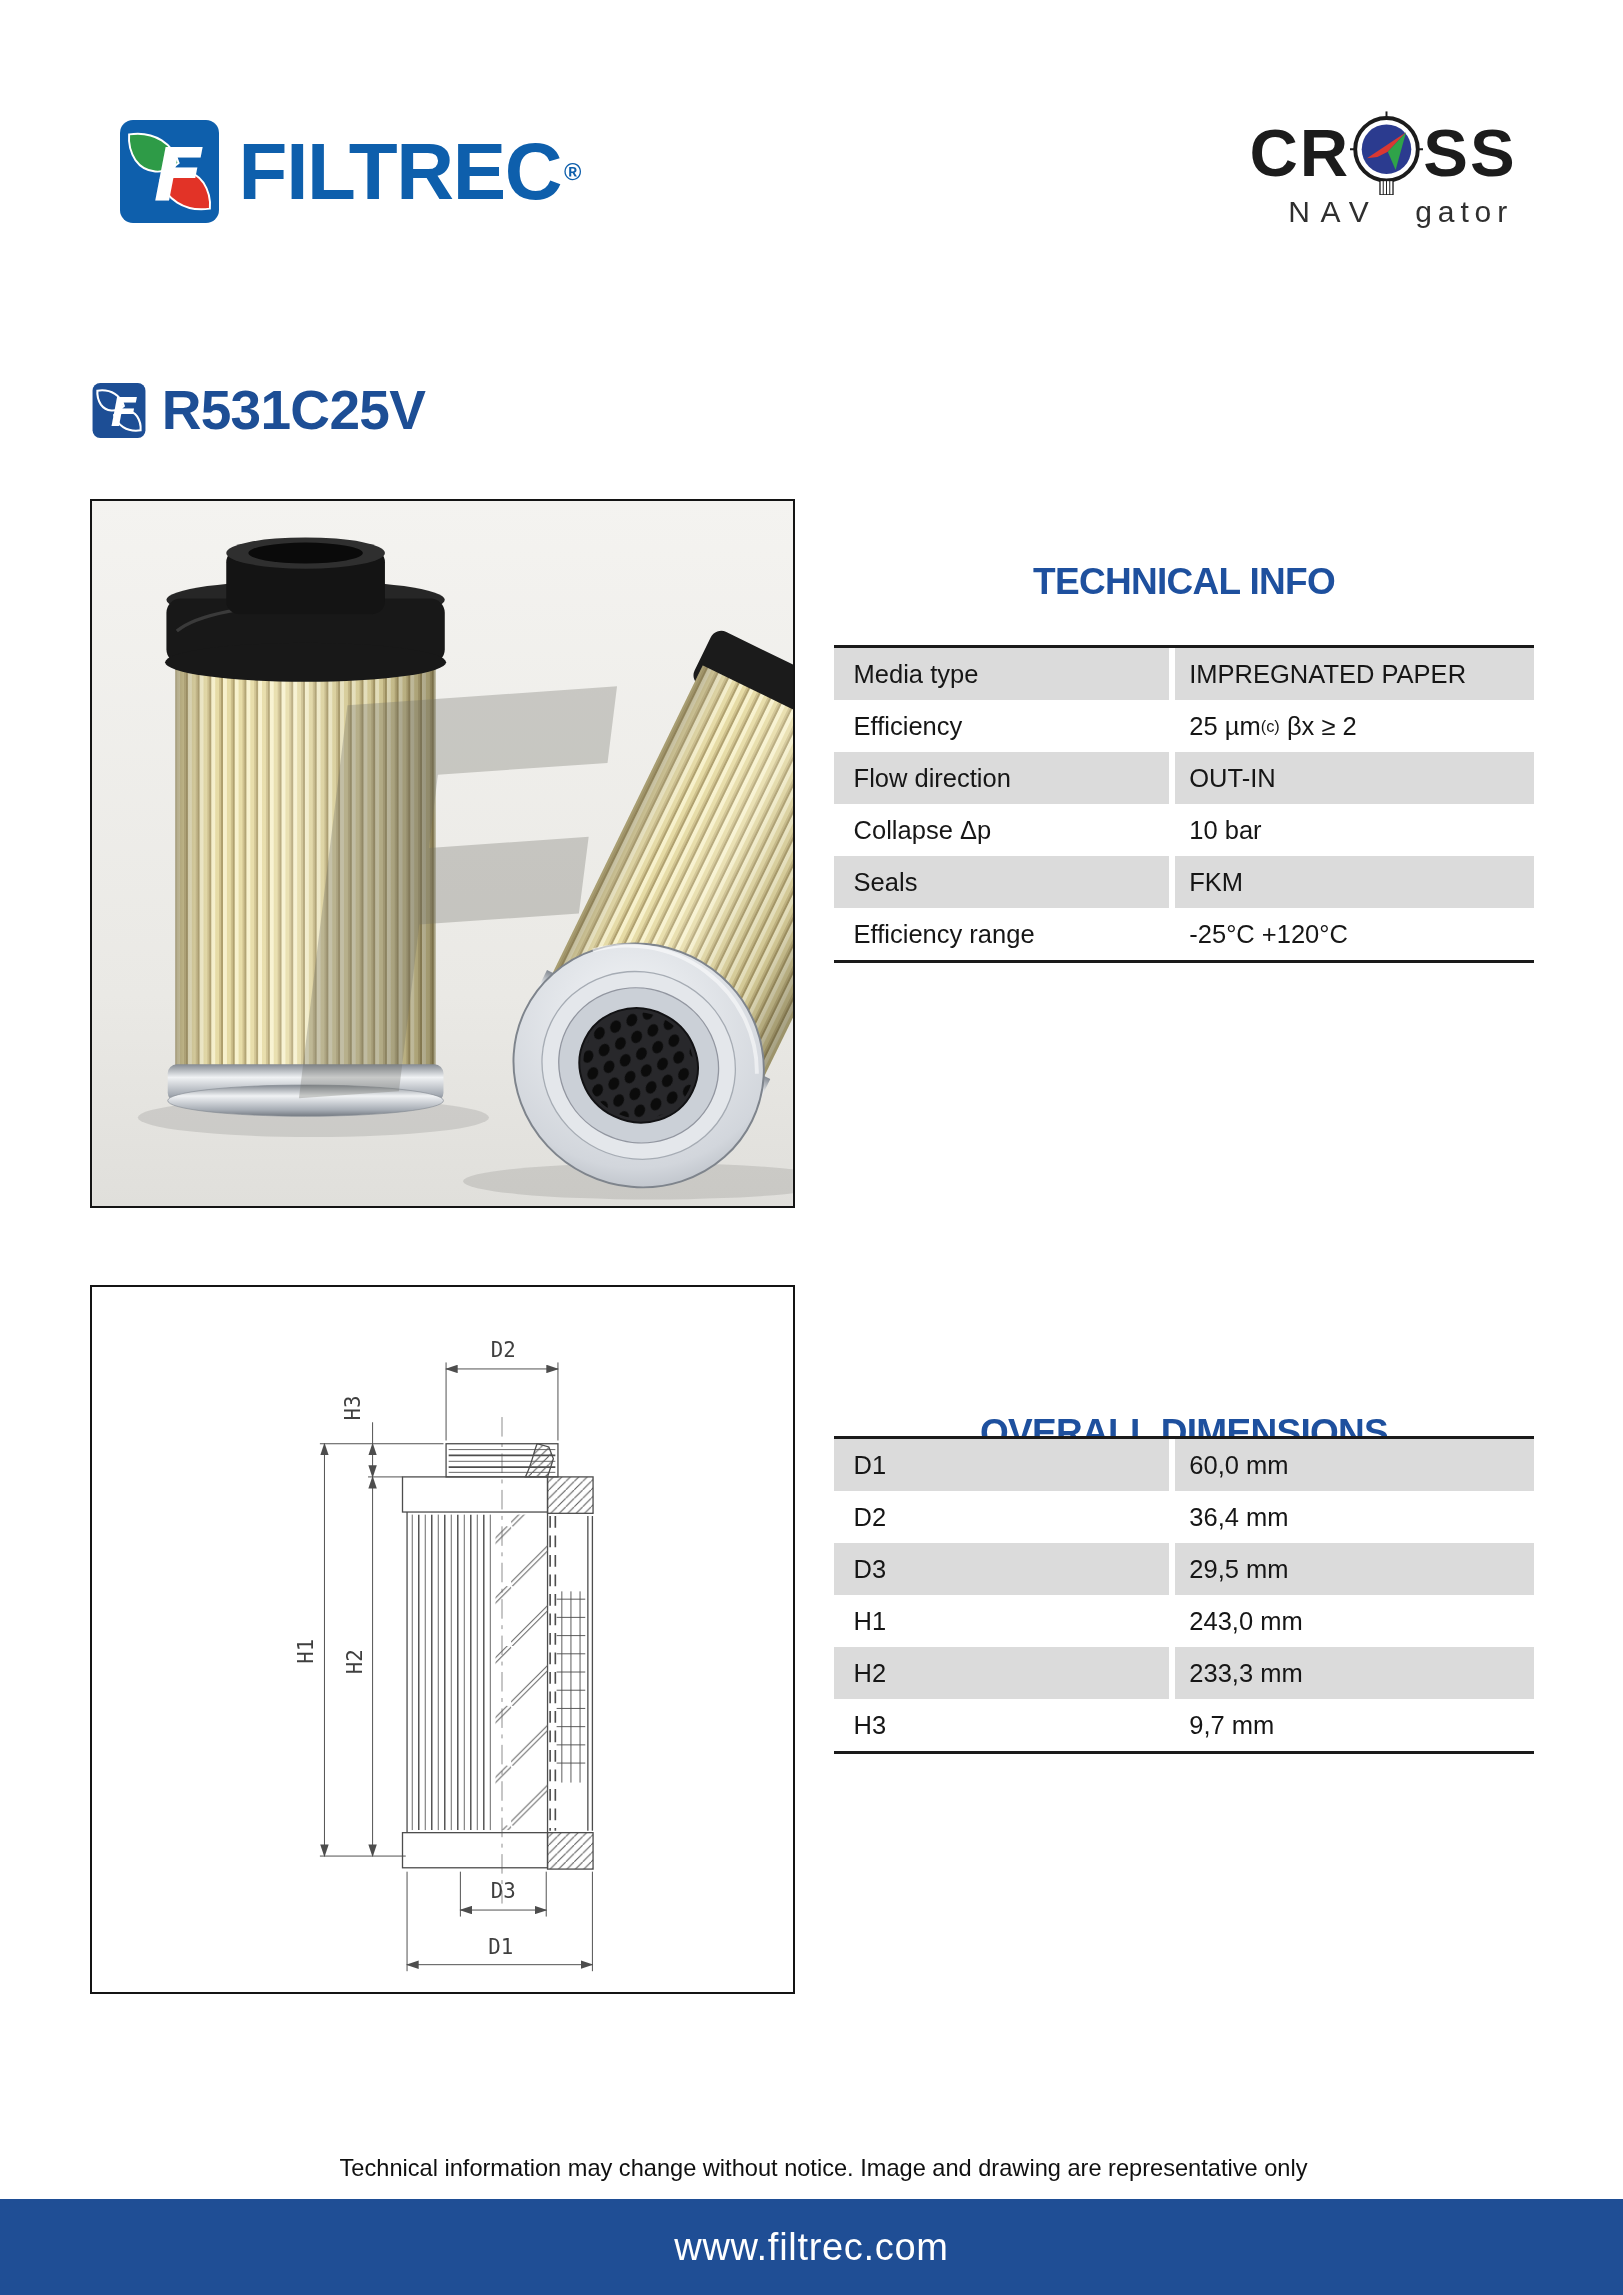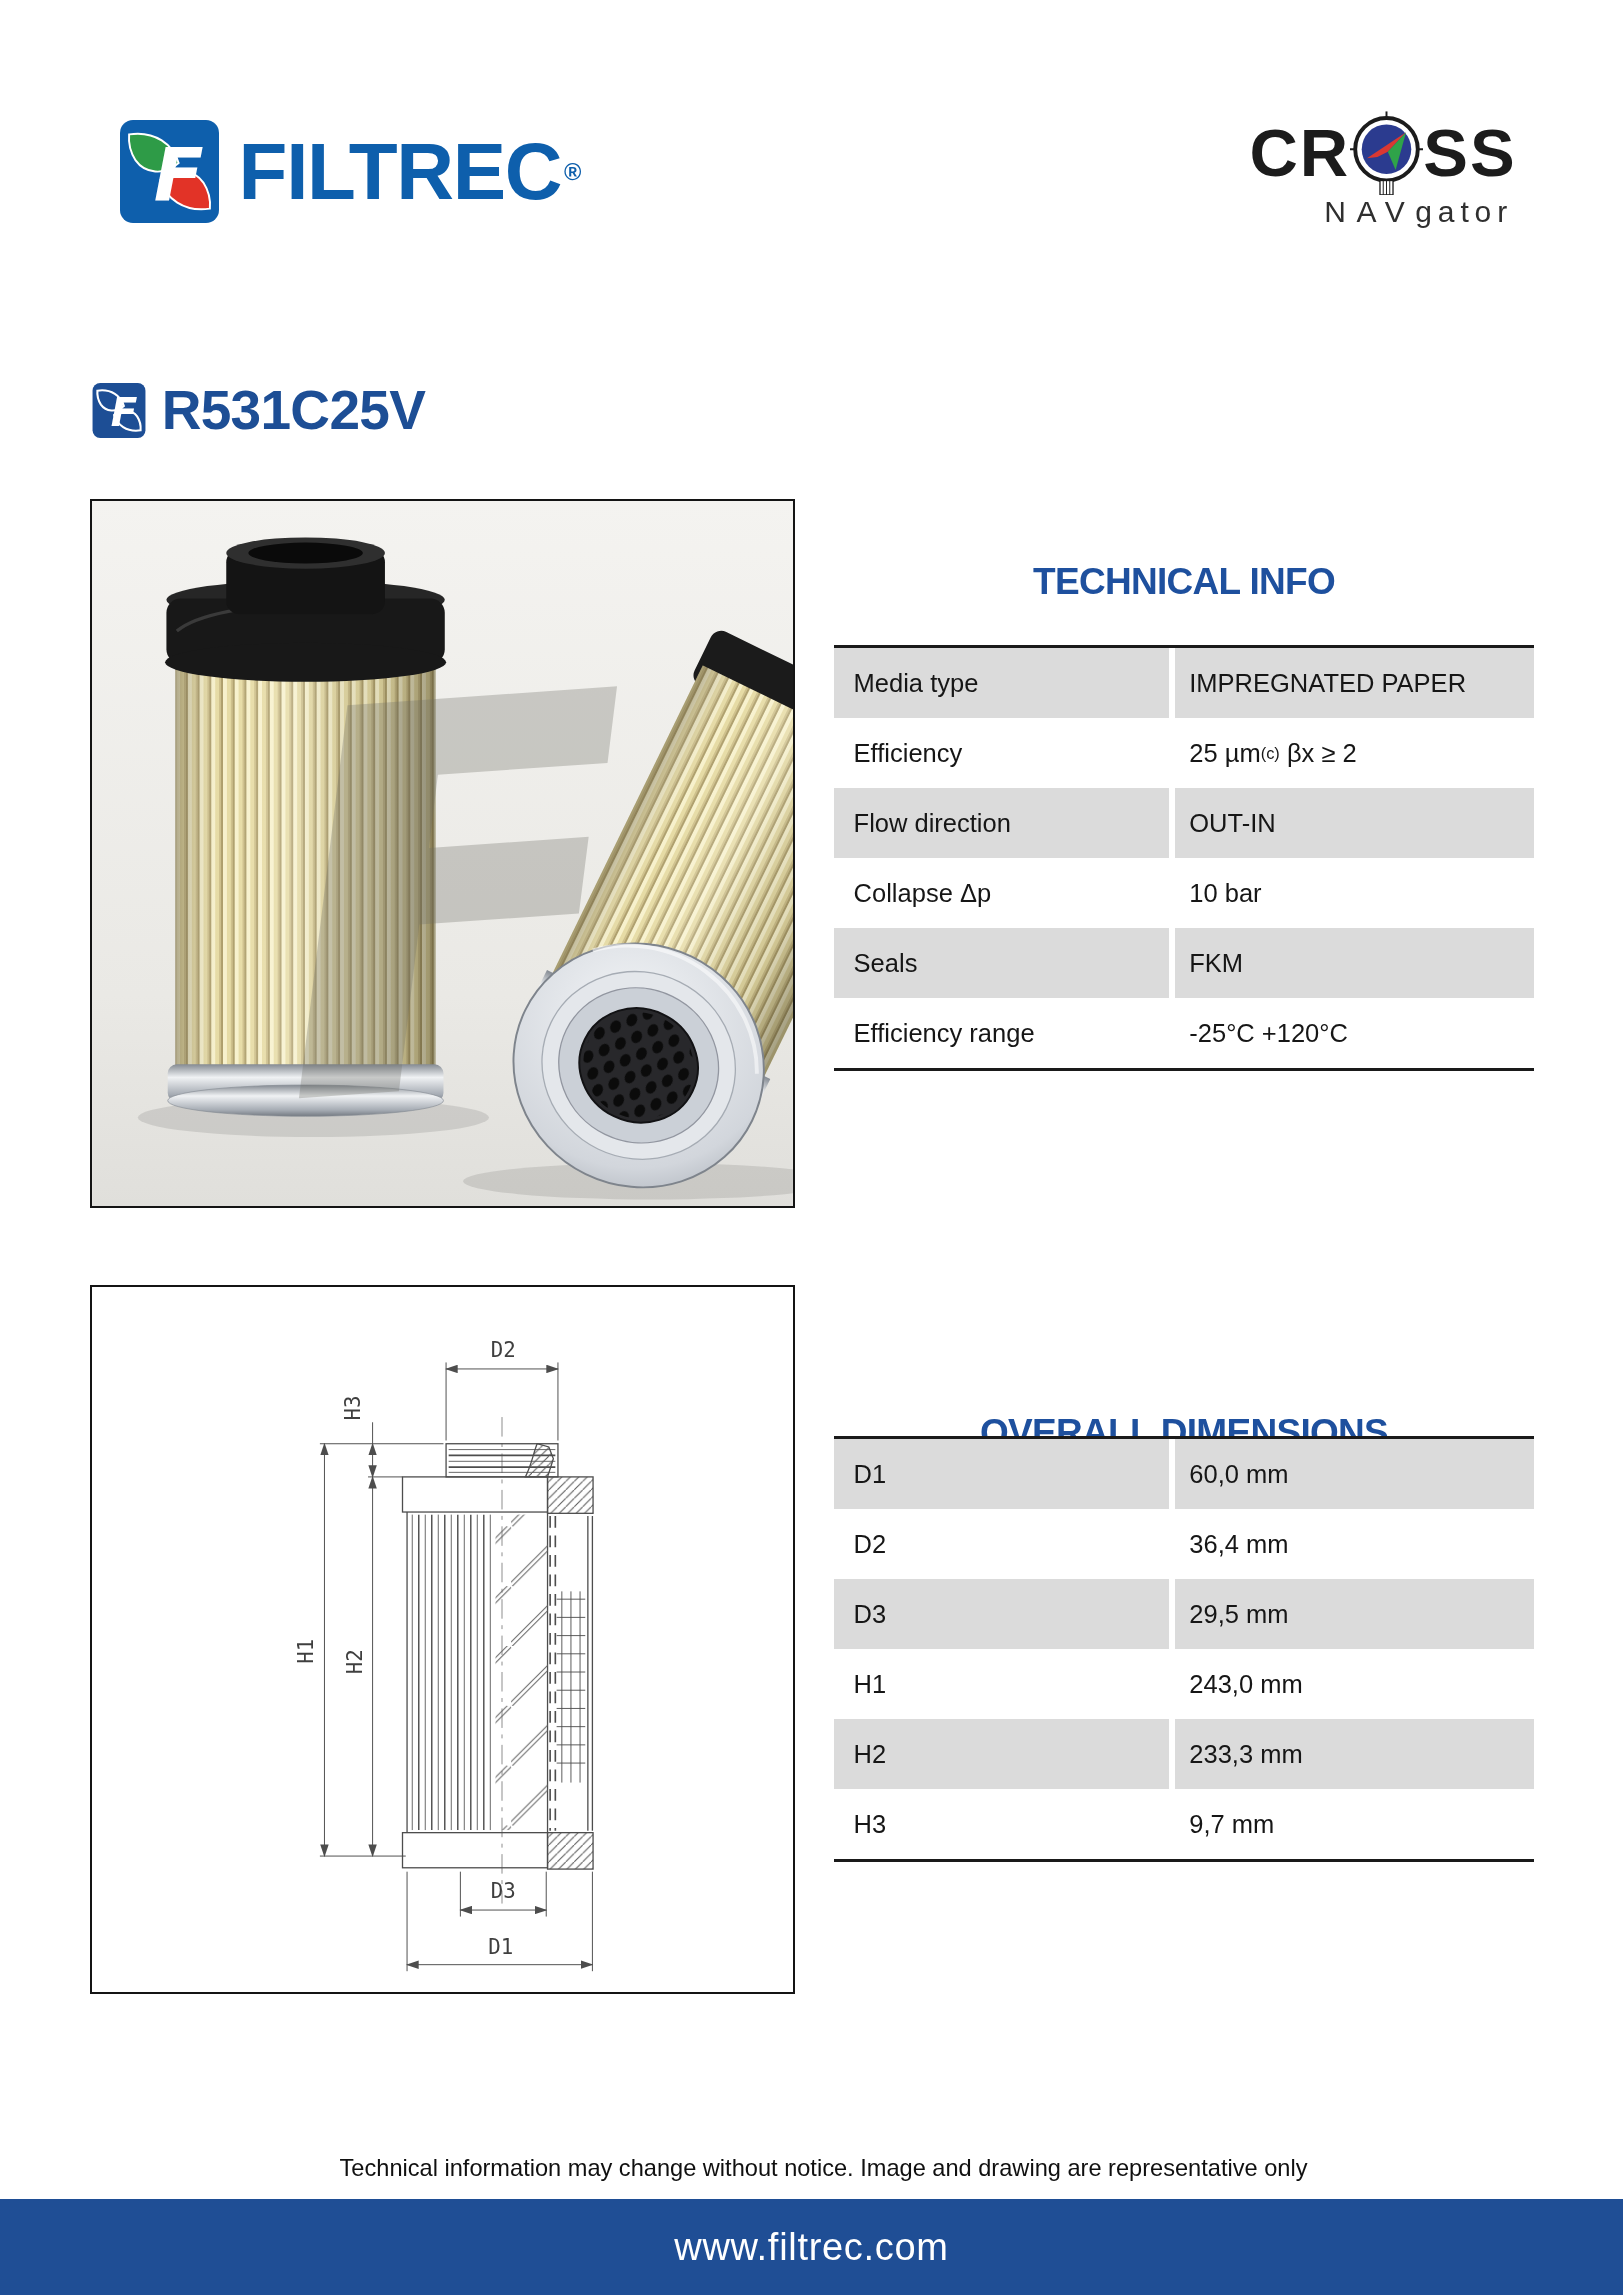--- a/index.html
+++ b/index.html
@@ -10,21 +10,21 @@
   .filtrec-logo{position:absolute;left:120px;top:120px;display:flex;align-items:center;}
   .wordmark{font-size:80px;font-weight:bold;color:var(--brand-blue,#0E5FAC);
             letter-spacing:-1.3px;margin-left:19.6px;line-height:103px;}
   .regmark{font-size:23.6px;font-weight:bold;color:var(--brand-blue,#0E5FAC);
            vertical-align:top;line-height:46px;margin-left:2.6px;}
 
   .cross-logo{position:absolute;left:1249px;top:110px;width:268px;}
   .cross-line{display:flex;align-items:center;justify-content:center;
               font-size:67px;font-weight:bold;color:#1c1c1c;letter-spacing:2px;height:85px;}
   .nav-line{display:flex;align-items:center;justify-content:flex-end;
-            margin-top:0px;color:#2f2f2f;font-size:30px;padding-right:3.9px;}
+            margin-top:0px;color:#2f2f2f;font-size:30px;padding-right:3.9px;gap:36px;}
   .nav-line .nav{letter-spacing:10.5px;font-weight:normal;}
   .nav-line .gator{letter-spacing:5.9px;font-weight:normal;}
 
   
   .title-row{position:absolute;left:92px;top:378px;display:flex;align-items:center;}
   .title-row h1{margin:0 0 0 15.7px;font-size:55px;font-weight:bold;
                 color:var(--product-title-blue,#1D4E95);letter-spacing:-0.7px;}
 
   
   .photo-box{position:absolute;left:90px;top:499px;width:705px;height:709px;
@@ -37,21 +37,21 @@
   .section-title{position:absolute;left:834px;width:700px;text-align:center;
                  font-size:37px;font-weight:bold;color:var(--heading-blue,#1E509E);letter-spacing:-0.7px;}
   #tech-title{top:561px;}
   #dims-title{top:1412px;text-decoration:underline;}
 
   
   .data-table{position:absolute;left:834px;width:700px;
               border-top:3.3px solid #1a1a1a;border-bottom:3.3px solid #1a1a1a;box-sizing:border-box;}
   #tech-table{top:645px;}
   #dims-table{top:1436px;}
-  .trow{display:flex;height:70px;}
+  .trow{display:flex;height:52px;}
   .cell{display:flex;align-items:center;font-size:25.5px;color:#161616;}
   .cl{width:335px;padding-left:19.6px;box-sizing:border-box;}
   .cgap{width:5.9px;background:#fff;}
   .cv{flex:1;padding-left:14.4px;box-sizing:border-box;}
   .trow.gray .cl,.trow.gray .cv{background:var(--table-gray,#DBDBDB);}
   .cv sub{font-size:16.4px;line-height:0;}
 
   
   .note{position:absolute;top:2155px;left:0;width:1623px;text-align:center;
         font-size:23.6px;color:#101010;padding-left:12px;}

